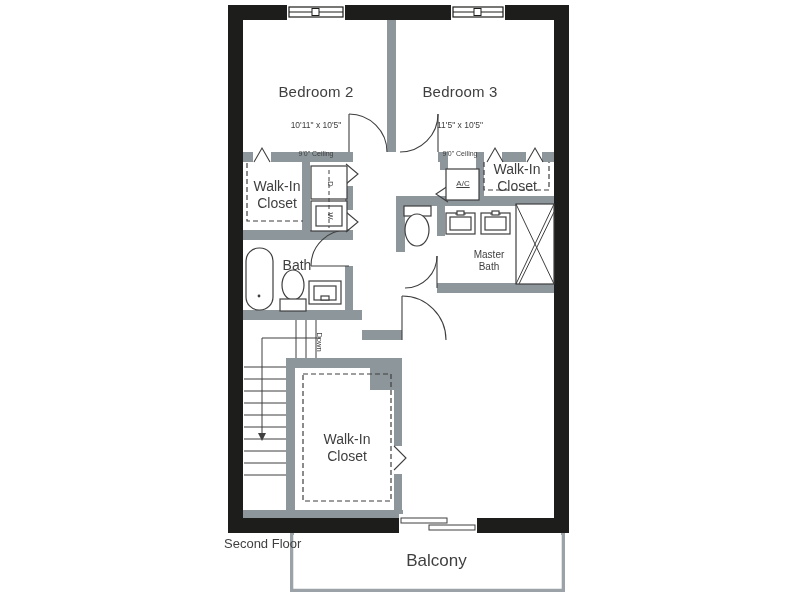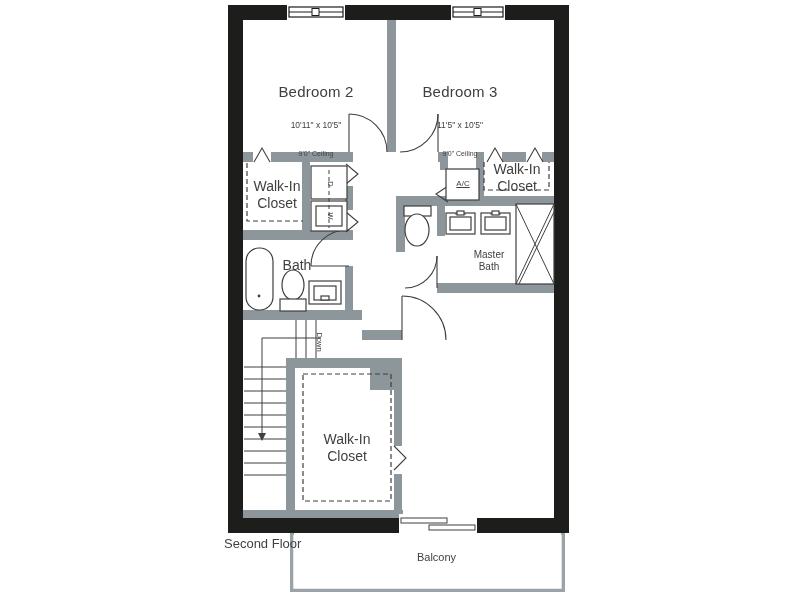--- a/index.html
+++ b/index.html
@@ -26,21 +26,21 @@
   #lbl-master-bath{left:489px;top:249px;}
   #lbl-ac{left:463px;top:179px;font-size:8px;text-decoration:underline;}
   #lbl-down{left:318px;top:337px;width:30px;margin-left:-15px;height:10px;
             transform:rotate(90deg);font-size:7.5px;text-align:center;}
   #lbl-d{left:329px;top:179px;width:20px;margin-left:-10px;height:10px;
          transform:rotate(90deg);font-size:7.5px;}
   #lbl-w{left:329px;top:211px;width:20px;margin-left:-10px;height:10px;
          transform:rotate(90deg);font-size:7.5px;}
   #lbl-second-floor{left:224px;top:536px;transform:none;text-align:left;
                     font-size:13px;font-weight:500;}
-  #lbl-balcony{left:428px;top:551px;font-size:11px;font-weight:500;padding-left:17px;}
+  #lbl-balcony{left:428px;top:551px;font-size:17px;font-weight:500;padding-left:17px;}
 </style>
 </head>
 <body>
 
 <div class="stage">
 
 <svg width="800" height="600" viewBox="0 0 800 600">
 
   <g>
     <path d="M228,5 h341 v528 h-341 Z M243,20 h311 v498 h-311 Z" fill="#1d1d1b" fill-rule="evenodd"></path>

